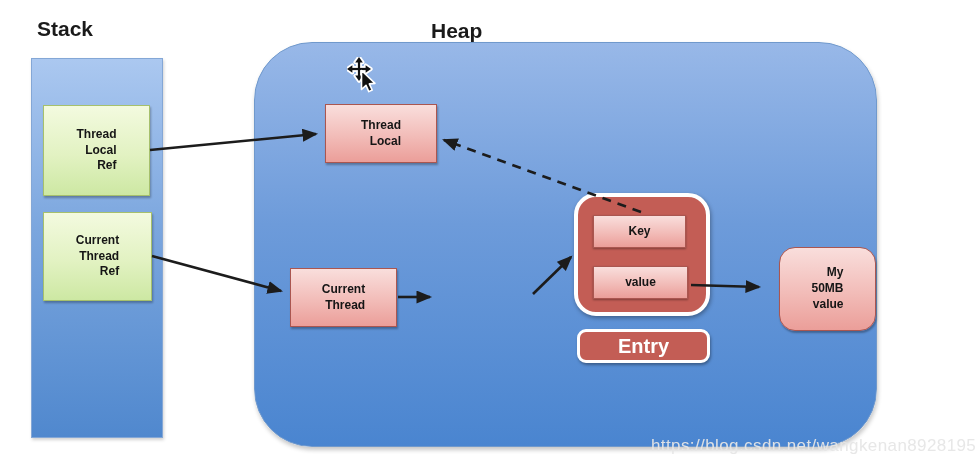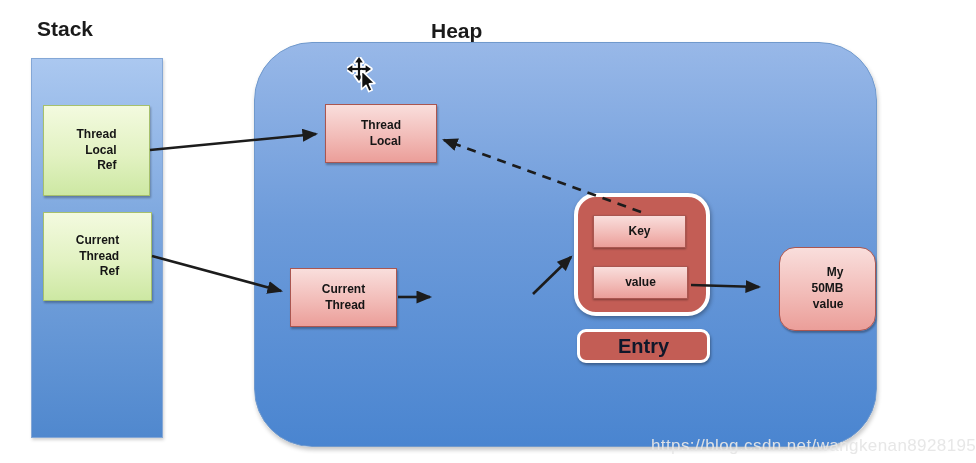--- a/index.html
+++ b/index.html
@@ -46,21 +46,21 @@
     position:absolute;left:574px;top:193px;width:136px;height:123px;
     background:#c35d55;border:4px solid #ffffff;border-radius:22px;
     box-sizing:border-box;box-shadow:1px 2px 4px rgba(0,0,0,.35);
   }
   .pink-key{left:593px;top:215px;width:93px;height:33px;box-shadow:0 1px 2px rgba(0,0,0,.35);}
   .pink-value{left:593px;top:266px;width:95px;height:33px;box-shadow:0 1px 2px rgba(0,0,0,.35);}
   .entry-label{
     position:absolute;left:577px;top:329px;width:133px;height:34px;
     background:#c35d55;border:3px solid #ffffff;border-radius:9px;
     box-sizing:border-box;display:flex;align-items:center;justify-content:center;
-    color:#0f172a;font-weight:bold;font-size:20px;
+    color:#ffffff;font-weight:bold;font-size:20px;
     box-shadow:1px 2px 3px rgba(0,0,0,.35);
   }
   .pink-my-value{left:768px;top:247px;width:97px;height:84px;border-radius:16px;margin-left:11px;}
   .edges-layer{position:absolute;left:0;top:0;width:976px;height:463px;pointer-events:none;}
   .cursor-icon{position:absolute;left:347px;top:57px;pointer-events:none;}
   .watermark{
     position:absolute;left:651px;top:436px;font-size:17px;letter-spacing:.4px;
     color:rgba(230,230,230,0.95);white-space:nowrap;
   }
 </style>

